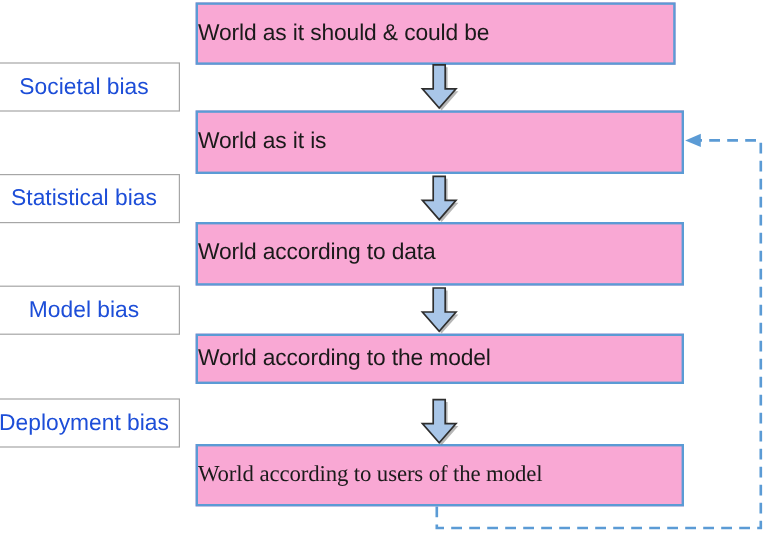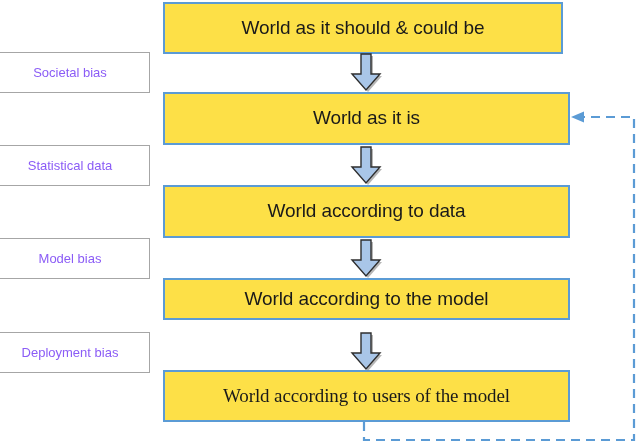--- a/index.html
+++ b/index.html
@@ -13,45 +13,44 @@
     height: 448px;
     background: #ffffff;
     overflow: hidden;
     font-family: "Liberation Sans", sans-serif;
   }
   
   .flow-box {
     position: absolute;
     box-sizing: border-box;
     border: 2px solid #5b9bd5;
-    background: #fde047;
+    background: #f9a8d4;
     display: flex;
     align-items: center;
-    justify-content: center;
   }
   .flow-box .flow-label {
     font-size: 19px;
     color: #1a1a1a;
     line-height: 1.1;
     white-space: nowrap;
     letter-spacing: -0.1px;
   }
   
   .bias-box {
     position: absolute;
     box-sizing: border-box;
     border: 1px solid #a6a6a6;
     background: #ffffff;
     display: flex;
     align-items: center;
     justify-content: center;
   }
   .bias-box .bias-label {
-    font-size: 13px;
-    color: #8b5cf6;
+    font-size: 19px;
+    color: #1d4ed8;
     white-space: nowrap;
   }
   
   .block-arrow {
     position: absolute;
     width: 34px;
     height: 38px;
   }
   .block-arrow svg {
     display: block;
@@ -72,21 +71,21 @@
 </head>
 <body>
 
 <div id="canvas">
 
   <div class="bias-box" style="left:-10px; top:52px; width:160px; height:41px;">
     <span class="bias-label">Societal bias</span>
   </div>
 
   <div class="bias-box" style="left:-10px; top:145px; width:160px; height:41px;">
-    <span class="bias-label">Statistical data</span>
+    <span class="bias-label">Statistical bias</span>
   </div>
 
   <div class="bias-box" style="left:-10px; top:238px; width:160px; height:41px;">
     <span class="bias-label">Model bias</span>
   </div>
 
   <div class="bias-box" style="left:-10px; top:332px; width:160px; height:41px;">
     <span class="bias-label">Deployment bias</span>
   </div>
 

